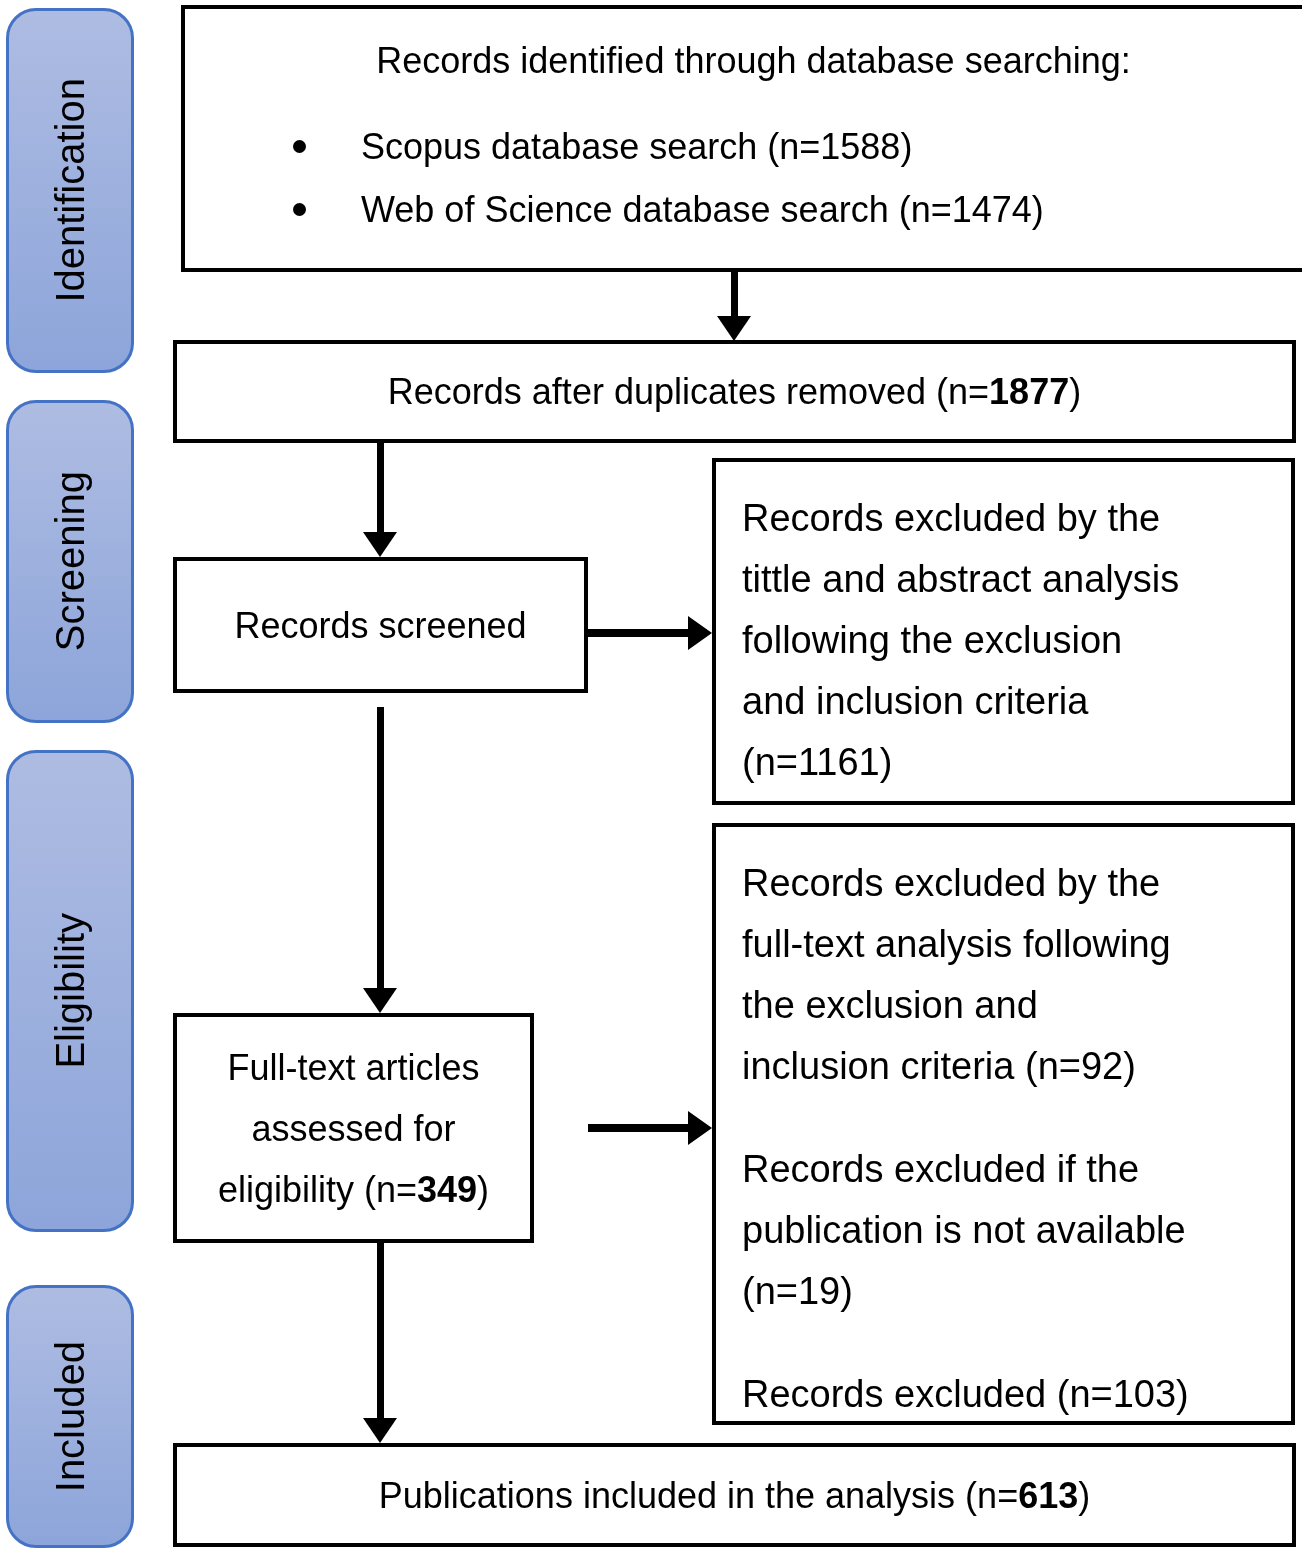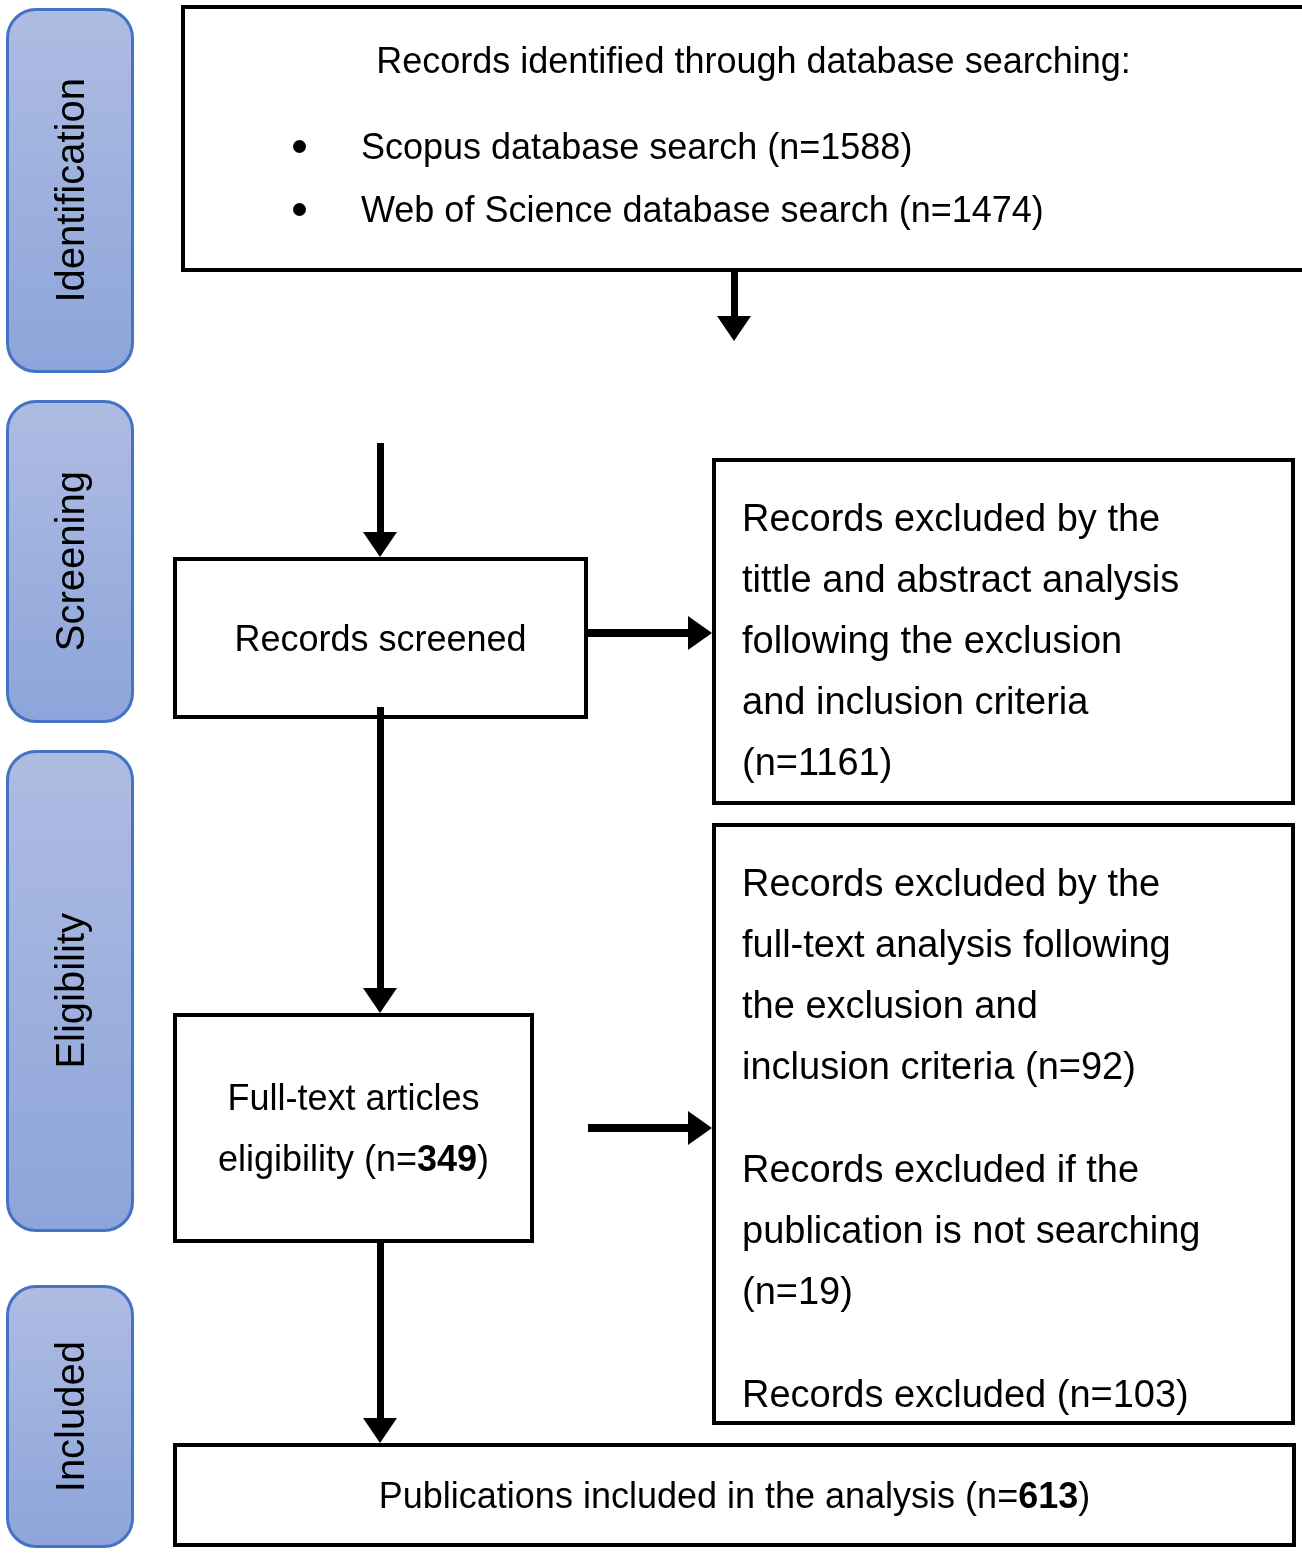--- a/index.html
+++ b/index.html
@@ -136,25 +136,28 @@
       <li>
         <span class="dot"></span>
         <span>Web of Science database search (n=1474)</span>
       </li>
     </ul>
   </div>
 
   <div class="vline" style="left:731px;top:272px;height:46px;"></div>
   <div class="head-down" style="left:717px;top:316px;"></div>
 
+  <div class="box center-box" style="left:173px;top:340px;width:1123px;height:103px;">
+    <div><span>Records after duplicates removed (n=</span><b>1877</b><span>)</span></div>
+  </div>
 
   <div class="vline" style="left:377px;top:443px;height:92px;"></div>
   <div class="head-down" style="left:363px;top:532px;"></div>
 
-  <div class="box center-box" style="left:173px;top:557px;width:415px;height:162px;">
+  <div class="box center-box" style="left:173px;top:557px;width:415px;height:136px;">
     <div>Records screened</div>
   </div>
 
   <div class="hline" style="left:588px;top:629px;width:102px;"></div>
   <div class="head-right" style="left:688px;top:616px;"></div>
 
   <div class="box side-box" style="left:712px;top:458px;width:583px;height:347px;">
     <div class="para">
       <div>Records excluded by the</div>
       <div>tittle and abstract analysis</div>
@@ -162,36 +165,37 @@
       <div>and inclusion criteria</div>
       <div>(n=1161)</div>
     </div>
   </div>
 
   <div class="vline" style="left:377px;top:707px;height:288px;"></div>
   <div class="head-down" style="left:363px;top:988px;"></div>
 
   <div class="box center-box" style="left:173px;top:1013px;width:361px;height:230px;">
     <div>Full-text articles</div>
+    <div>assessed for</div>
     <div><span>eligibility (n=</span><b>349</b><span>)</span></div>
   </div>
 
   <div class="hline" style="left:588px;top:1124px;width:102px;"></div>
   <div class="head-right" style="left:688px;top:1111px;"></div>
 
   <div class="box side-box" style="left:712px;top:823px;width:583px;height:602px;">
     <div class="para">
       <div>Records excluded by the</div>
       <div>full-text analysis following</div>
       <div>the exclusion and</div>
       <div>inclusion criteria (n=92)</div>
     </div>
     <div class="para">
       <div>Records excluded if the</div>
-      <div>publication is not searching</div>
+      <div>publication is not available</div>
       <div>(n=19)</div>
     </div>
     <div class="para">
       <div>Records excluded (n=103)</div>
     </div>
   </div>
 
   <div class="vline" style="left:377px;top:1243px;height:178px;"></div>
   <div class="head-down" style="left:363px;top:1418px;"></div>
 

